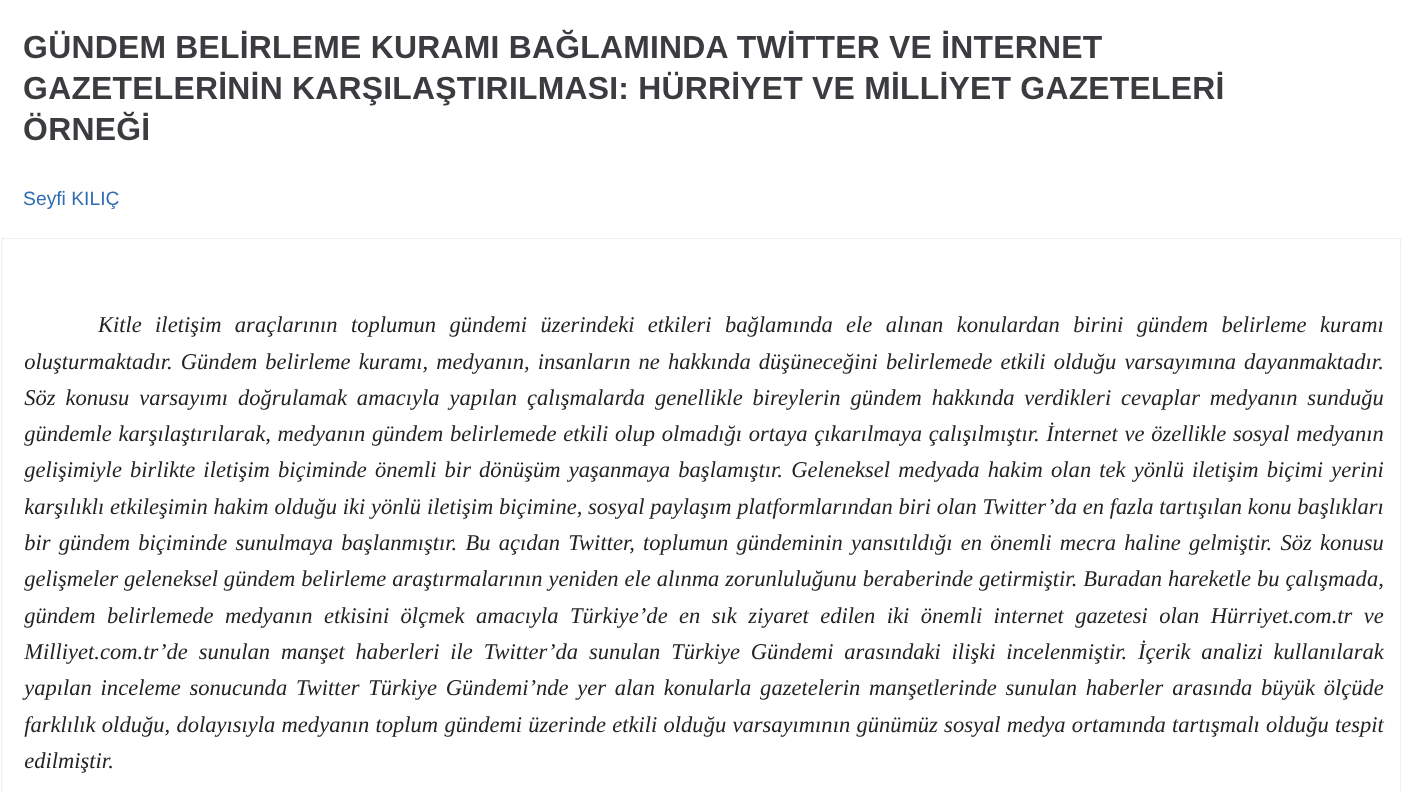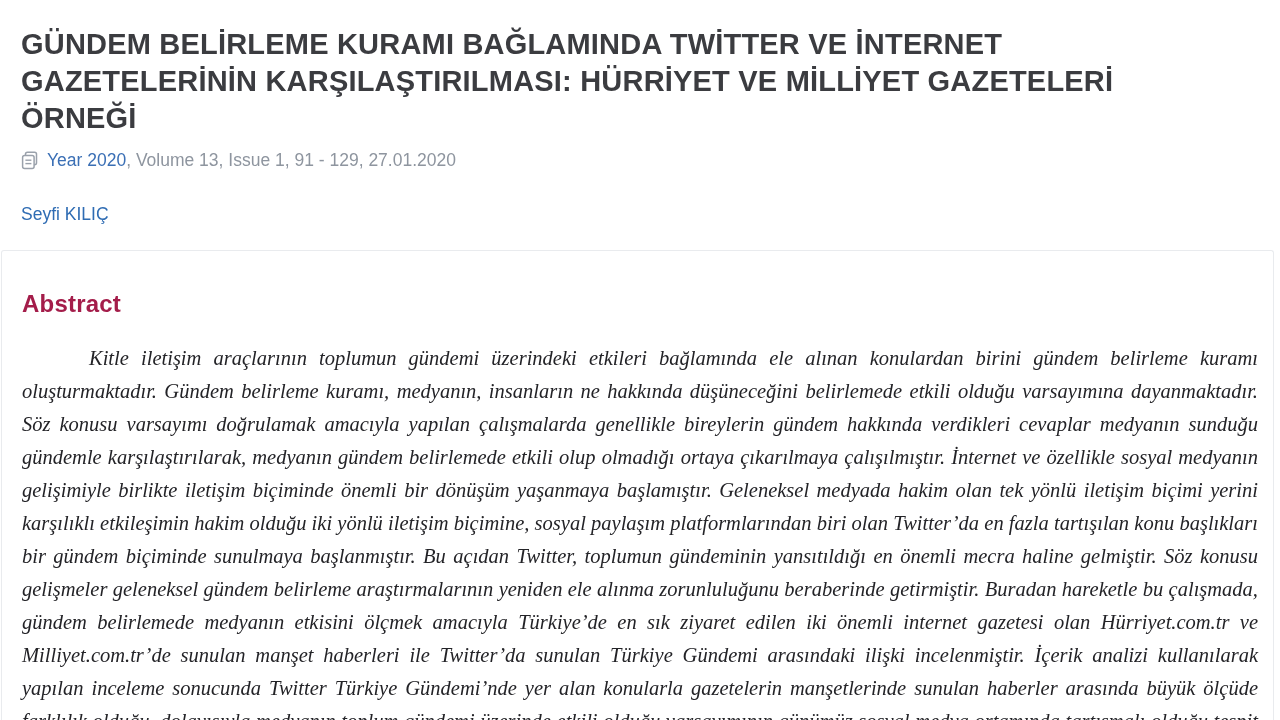--- a/index.html
+++ b/index.html
@@ -80,36 +80,23 @@
   }
 </style>
 </head>
 <body>
 
 <div class="page">
 
   <div class="article-header">
     <h1 class="article-title">GÜNDEM BELİRLEME KURAMI BAĞLAMINDA TWİTTER VE İNTERNET GAZETELERİNİN KARŞILAŞTIRILMASI: HÜRRİYET VE MİLLİYET GAZETELERİ ÖRNEĞİ</h1>
 
-    <div class="meta-row">
-      <span class="meta-icon">
-        <svg width="19" height="19" viewBox="0 0 19 19" fill="none" xmlns="http://www.w3.org/2000/svg">
-          <rect x="4.5" y="1.2" width="11" height="12.5" rx="2" stroke="#9aa1ab" stroke-width="1.5"></rect>
-          <rect x="1.6" y="4.6" width="11.5" height="13" rx="2" fill="#ffffff" stroke="#9aa1ab" stroke-width="1.5"></rect>
-          <line x1="4.4" y1="9.2" x2="10.4" y2="9.2" stroke="#9aa1ab" stroke-width="1.4"></line>
-          <line x1="4.4" y1="12.6" x2="10.4" y2="12.6" stroke="#9aa1ab" stroke-width="1.4"></line>
-        </svg>
-      </span>
-      <a class="issue-link">Year 2020</a>
-      <span class="meta-details">, Volume 13, Issue 1, 91 - 129, 27.01.2020</span>
-    </div>
 
     <div class="author-row">
       <a class="author-link">Seyfi KILIÇ</a>
     </div>
   </div>
 
   <div class="abstract-card">
-    <h2 class="abstract-heading">Abstract</h2>
     <p class="abstract-text">Kitle iletişim araçlarının toplumun gündemi üzerindeki etkileri bağlamında ele alınan konulardan birini gündem belirleme kuramı oluşturmaktadır. Gündem belirleme kuramı, medyanın, insanların ne hakkında düşüneceğini belirlemede etkili olduğu varsayımına dayanmaktadır. Söz konusu varsayımı doğrulamak amacıyla yapılan çalışmalarda genellikle bireylerin gündem hakkında verdikleri cevaplar medyanın sunduğu gündemle karşılaştırılarak, medyanın gündem belirlemede etkili olup olmadığı ortaya çıkarılmaya çalışılmıştır. İnternet ve özellikle sosyal medyanın gelişimiyle birlikte iletişim biçiminde önemli bir dönüşüm yaşanmaya başlamıştır. Geleneksel medyada hakim olan tek yönlü iletişim biçimi yerini karşılıklı etkileşimin hakim olduğu iki yönlü iletişim biçimine, sosyal paylaşım platformlarından biri olan Twitter’da en fazla tartışılan konu başlıkları bir gündem biçiminde sunulmaya başlanmıştır. Bu açıdan Twitter, toplumun gündeminin yansıtıldığı en önemli mecra haline gelmiştir. Söz konusu gelişmeler geleneksel gündem belirleme araştırmalarının yeniden ele alınma zorunluluğunu beraberinde getirmiştir. Buradan hareketle bu çalışmada, gündem belirlemede medyanın etkisini ölçmek amacıyla Türkiye’de en sık ziyaret edilen iki önemli internet gazetesi olan Hürriyet.com.tr ve Milliyet.com.tr’de sunulan manşet haberleri ile Twitter’da sunulan Türkiye Gündemi arasındaki ilişki incelenmiştir. İçerik analizi kullanılarak yapılan inceleme sonucunda Twitter Türkiye Gündemi’nde yer alan konularla gazetelerin manşetlerinde sunulan haberler arasında büyük ölçüde farklılık olduğu, dolayısıyla medyanın toplum gündemi üzerinde etkili olduğu varsayımının günümüz sosyal medya ortamında tartışmalı olduğu tespit edilmiştir.</p>
   </div>
 
 </div>
 
 </body></html>

